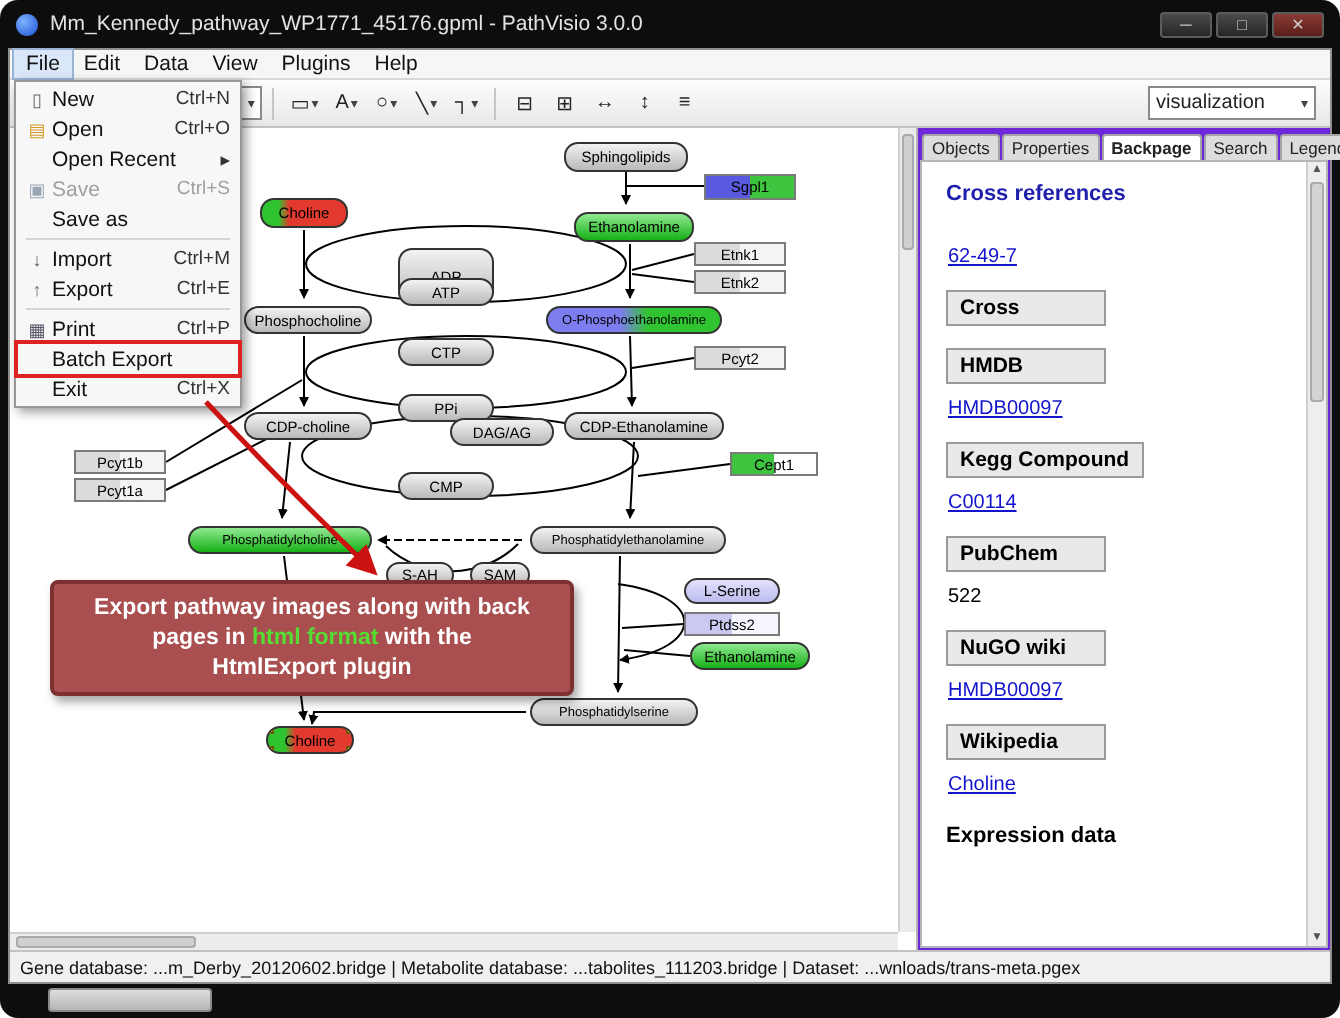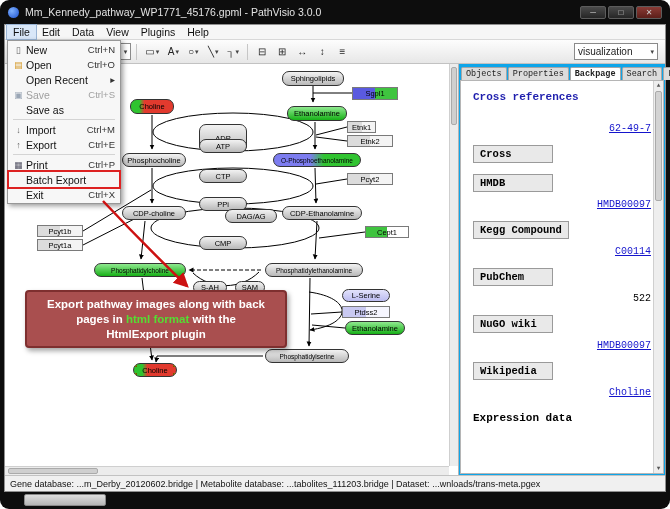--- a/index.html
+++ b/index.html
@@ -77,32 +77,32 @@
   .scroll-v { position:absolute; right:0; top:0; bottom:9px; width:9px; background:#ececec;
               border-left:1px solid #cfcfcf; z-index:6; }
   .scroll-v .thumb { position:absolute; left:1px; right:1px; top:3px; height:58px;
                      background:#cfcfcf; border:1px solid #aaa; border-radius:2px; }
   .scroll-h { position:absolute; left:0; right:9px; bottom:0; height:9px; background:#ececec;
               border-top:1px solid #cfcfcf; z-index:6; }
   .scroll-h .thumb { position:absolute; top:1px; bottom:1px; left:3px; width:90px;
                      background:#cfcfcf; border:1px solid #aaa; border-radius:2px; }
 
   
-  .side-panel { width:206px; display:flex; flex-direction:column; background:#0ea5e9;font-family:Liberation Mono, monospace; }
+  .side-panel { width:206px; display:flex; flex-direction:column; background:#6d28d9; }
   .tabs { display:flex; align-items:flex-end; height:16px; padding:2px 2px 0; gap:1px; font-size:8.5px; }
   .tab { padding:1px 4px; border:1px solid #a6a6a6; border-bottom:none; background:#dcdcdc;
          border-radius:2px 2px 0 0; color:#222; white-space:nowrap; }
   .tab.active { background:#ffffff; font-weight:bold; }
   .bp-body { flex:1; background:#ffffff; border:1px solid #b5b5b5; margin:0 1px 1px;
              padding:8px 12px 4px 12px; position:relative; overflow:hidden; }
   .bp-title { color:#1f1fae; font-weight:bold; font-size:11px; margin:2px 0 20px; }
   .bp-section { margin-bottom:10px; }
   .bp-header { display:inline-block; min-width:80px; background:#e9e9e9; border:1px solid #9a9a9a;
                padding:2px 6px; font-weight:bold; font-size:10.5px; color:#000; }
-  .bp-value { margin:7px 0 2px 1px; font-size:10px; color:#000;text-align:right; }
+  .bp-value { margin:7px 0 2px 1px; font-size:10px; color:#000; }
   .bp-link { color:#1414cc; text-decoration:underline; cursor:pointer; }
   .bp-footer { font-weight:bold; font-size:11px; margin-top:14px; color:#000; }
   .panel-scroll { position:absolute; right:0; top:0; bottom:0; width:10px; background:#eeeeee;
                   border-left:1px solid #cfcfcf; font-size:6px; color:#555; text-align:center; }
   .panel-scroll .arr-up { position:absolute; top:1px; left:0; right:0; }
   .panel-scroll .arr-dn { position:absolute; bottom:1px; left:0; right:0; }
   .panel-scroll .thumb { position:absolute; left:1px; right:1px; top:10px; height:110px;
                          background:#d3d3d3; border:1px solid #aaa; border-radius:2px; }
 
   
@@ -265,21 +265,21 @@
             <div class="thumb"></div>
           </div>
         <div class="scroll-h">
             <div class="thumb"></div>
           </div>
       <div class="node met met-gray" style="left: 277px; top: 7px; width: 62px; height: 15px;">Sphingolipids</div>
           <div class="node gene gene-blue-green" style="left: 347px; top: 23px; width: 46px; height: 13px;">Sgpl1</div>
           <div class="node met met-green-red" style="left: 125px; top: 35px; width: 44px; height: 15px;">Choline</div>
           <div class="node met met-green" style="left: 282px; top: 42px; width: 60px; height: 15px;">Ethanolamine</div>
           <div class="node met met-gray" style="left: 194px; top: 60px; width: 48px; height: 28px; text-align: center;">ADP</div>
-          <div class="node gene gene-gray" style="left: 342px; top: 57px; width: 29px; height: 12px;">Etnk1</div>
+          <div class="node gene gene-gray" style="left: 342px; top: 57px; width: 46px; height: 12px;">Etnk1</div>
           <div class="node gene gene-gray" style="left: 342px; top: 71px; width: 46px; height: 12px;">Etnk2</div>
           <div class="node met met-gray" style="left: 194px; top: 75px; width: 48px; height: 14px;">ATP</div>
           <div class="node met met-gray" style="left: 117px; top: 89px; width: 64px; height: 14px;">Phosphocholine</div>
           <div class="node met met-blue-green" style="left: 268px; top: 89px; width: 88px; height: 14px; font-size: 6.5px;">O-Phosphoethanolamine</div>
           <div class="node met met-gray" style="left: 194px; top: 105px; width: 48px; height: 14px;">CTP</div>
           <div class="node gene gene-gray" style="left: 342px; top: 109px; width: 46px; height: 12px;">Pcyt2</div>
           <div class="node met met-gray" style="left: 194px; top: 133px; width: 48px; height: 14px;">PPi</div>
           <div class="node met met-gray" style="left: 117px; top: 142px; width: 64px; height: 14px;">CDP-choline</div>
           <div class="node met met-gray" style="left: 220px; top: 145px; width: 52px; height: 14px;">DAG/AG</div>
           <div class="node met met-gray" style="left: 277px; top: 142px; width: 80px; height: 14px;">CDP-Ethanolamine</div>

